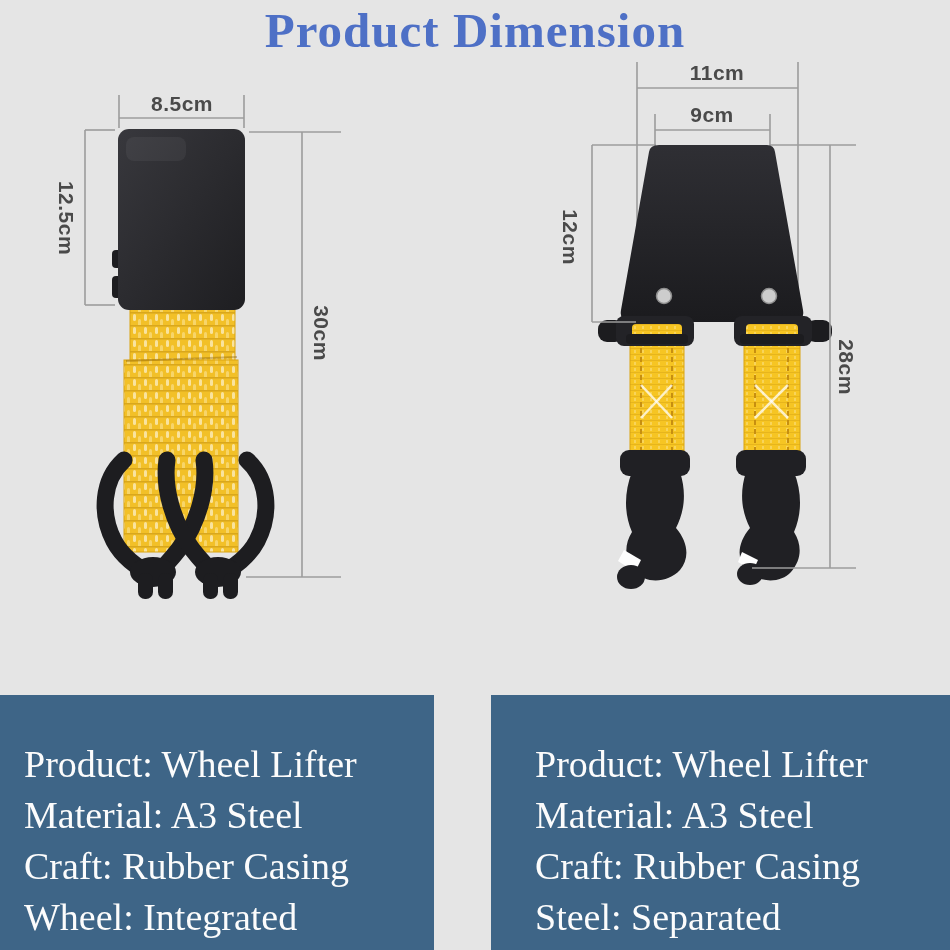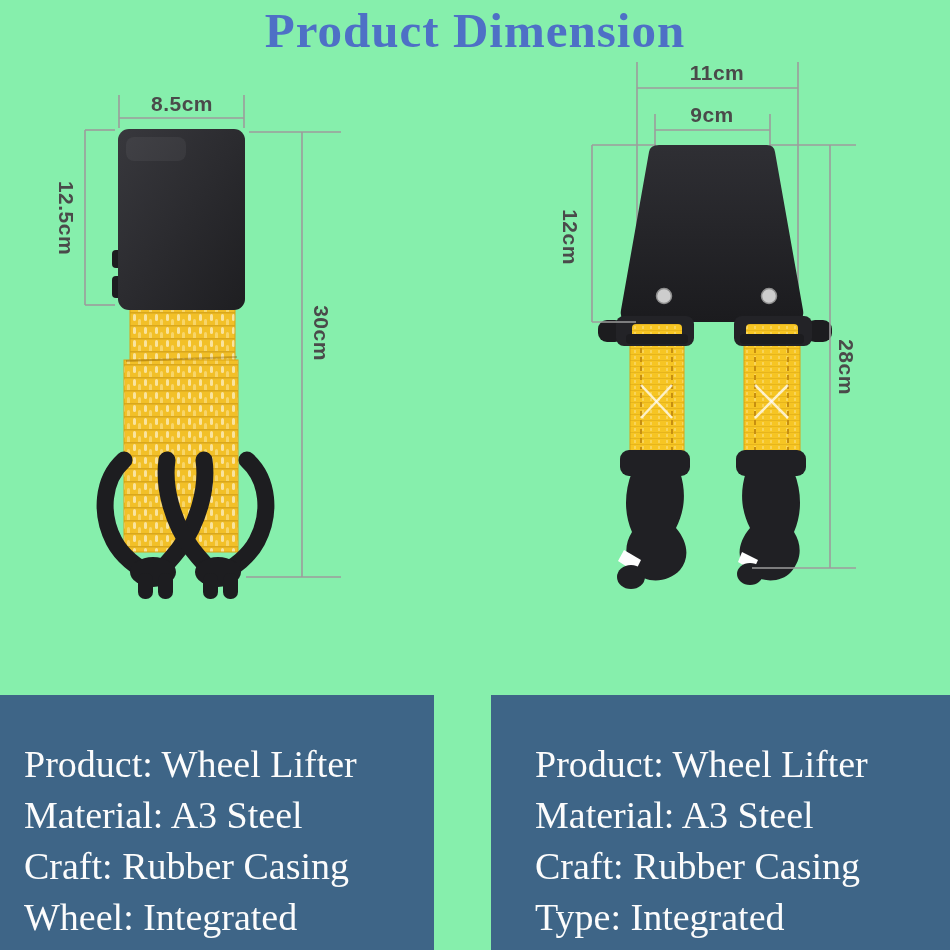--- a/index.html
+++ b/index.html
@@ -1,16 +1,16 @@
 <!DOCTYPE html>
 <html><head>
 <meta charset="utf-8">
 <style>
   html,body{margin:0;padding:0;background:#ffffff;}
-  .page{position:relative;width:950px;height:950px;background:#86efac;overflow:hidden;
+  .page{position:relative;width:950px;height:950px;background:#e5e5e5;overflow:hidden;
         font-family:"Liberation Sans",sans-serif;}
   .title{position:absolute;top:2px;left:0;width:100%;text-align:center;margin:0;
          font-family:"Liberation Serif",serif;font-weight:bold;font-size:49px;
          color:#4e70c6;letter-spacing:1px;}
   .diagram-svg{position:absolute;top:0;left:0;}
   .dimlabel{font-family:"Liberation Sans",sans-serif;font-size:21px;font-weight:600;
             fill:#4a4a4a;letter-spacing:0.5px;}
   .dimline{stroke:#9c9c9c;stroke-width:1.6;fill:none;}
   .info-box{position:absolute;top:695px;height:305px;background:#3e6587;
             box-sizing:border-box;color:#fcfcfc;
@@ -182,16 +182,16 @@
     <div class="info-line">Product: Wheel Lifter</div>
     <div class="info-line">Material: A3 Steel</div>
     <div class="info-line">Craft: Rubber Casing</div>
     <div class="info-line">Wheel: Integrated</div>
   </div>
 
   <div class="info-box right">
     <div class="info-line">Product: Wheel Lifter</div>
     <div class="info-line">Material: A3 Steel</div>
     <div class="info-line">Craft: Rubber Casing</div>
-    <div class="info-line">Type: Integrated</div>
+    <div class="info-line">Steel: Separated</div>
   </div>
 
 </div>
 
 </body></html>

